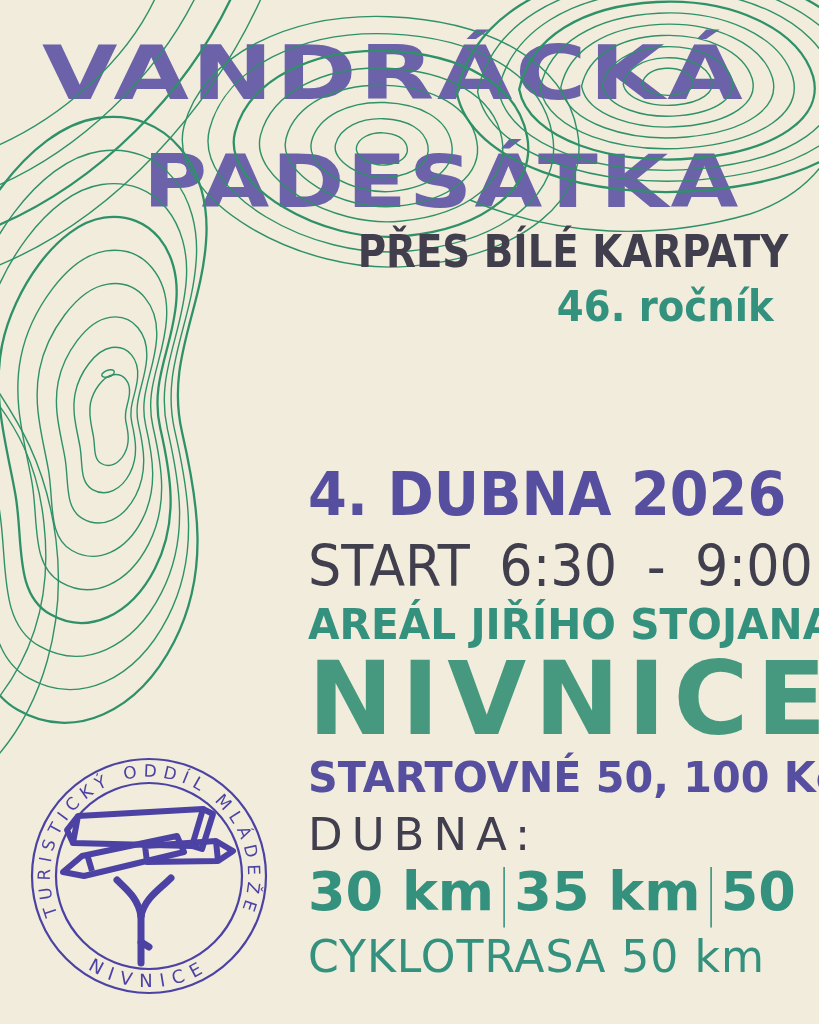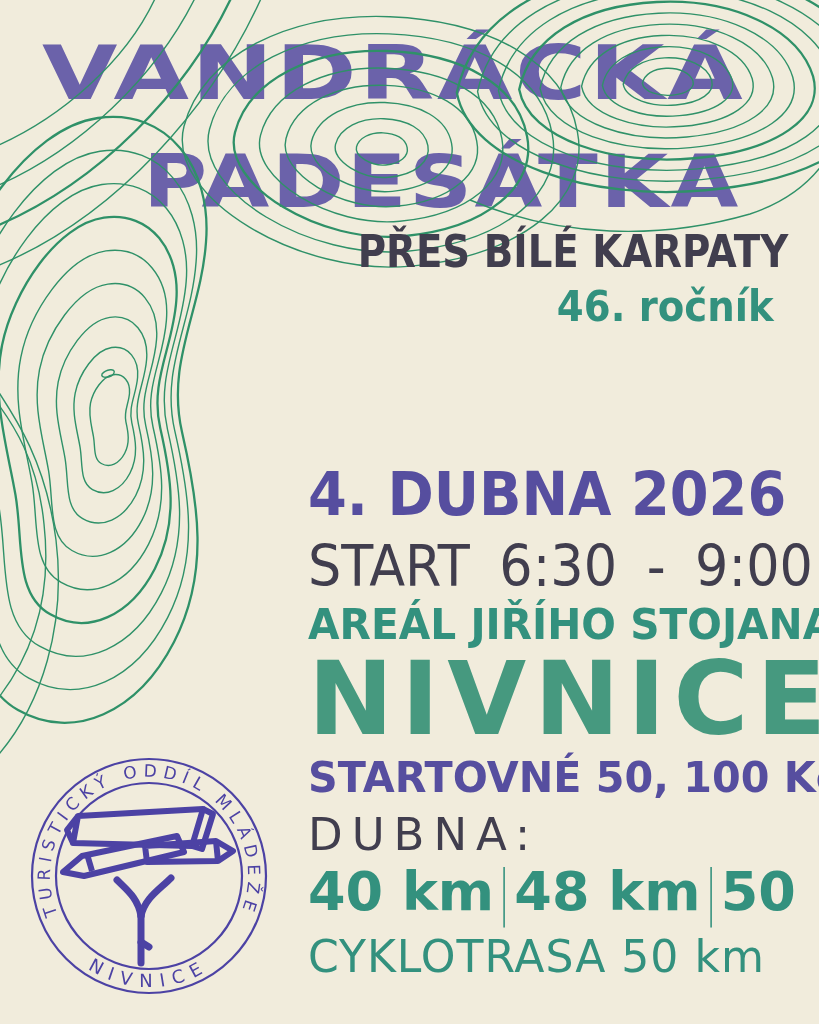--- a/index.html
+++ b/index.html
@@ -129,23 +129,23 @@
     <div class="edition">46. ročník</div>
 
     <div class="info-line date">4. DUBNA 2026</div>
     <div class="info-line start">START 6:30 - 9:00</div>
     <div class="info-line venue">AREÁL JIŘÍHO STOJANA</div>
     <div class="info-line town">NIVNICE</div>
     <div class="info-line fee">STARTOVNÉ 50, 100 Kč</div>
     <div class="info-line trasy">DUBNA:</div>
 
     <div class="info-line routes">
-      <span>40 km</span>
+      <span>30 km</span>
       <span class="route-sep">|</span>
-      <span>48 km</span>
+      <span>35 km</span>
       <span class="route-sep">|</span>
       <span>50 km</span>
     </div>
 
     <div class="info-line cyklo">CYKLOTRASA 50 km</div>
 
     <svg class="logo" width="246" height="254" viewBox="0 0 246 254">
       <g fill="none" stroke="#4C42A4">
         <circle cx="123" cy="126" r="117" stroke-width="2.2"></circle>
         <circle cx="123" cy="126" r="93" stroke-width="2.2"></circle>

